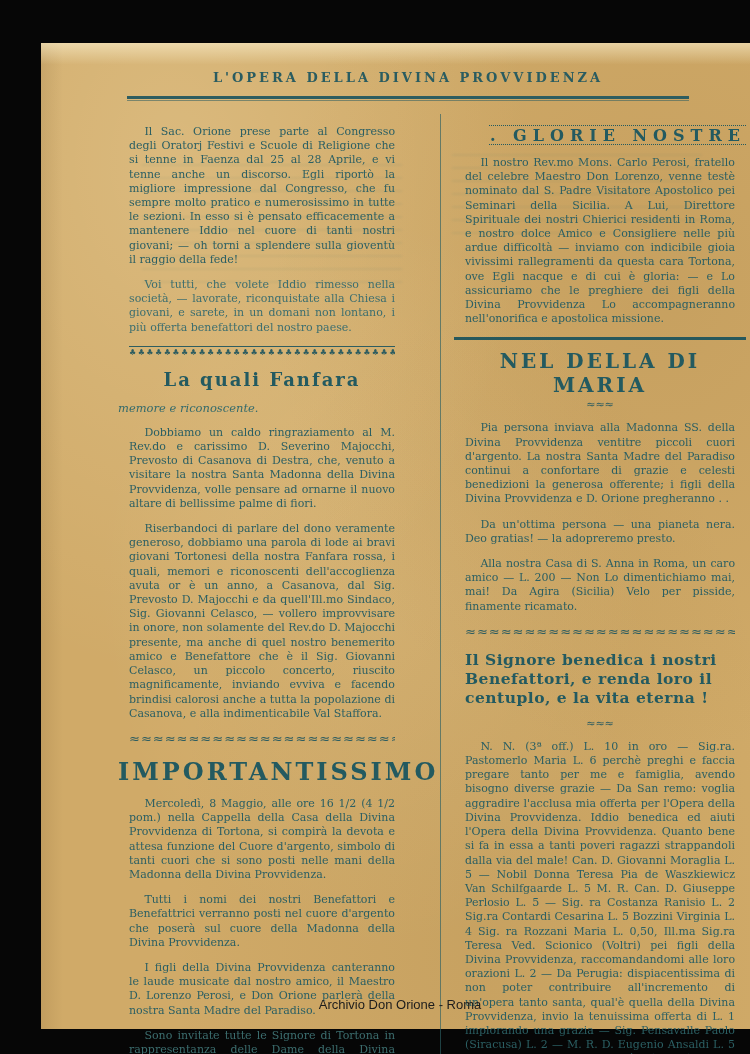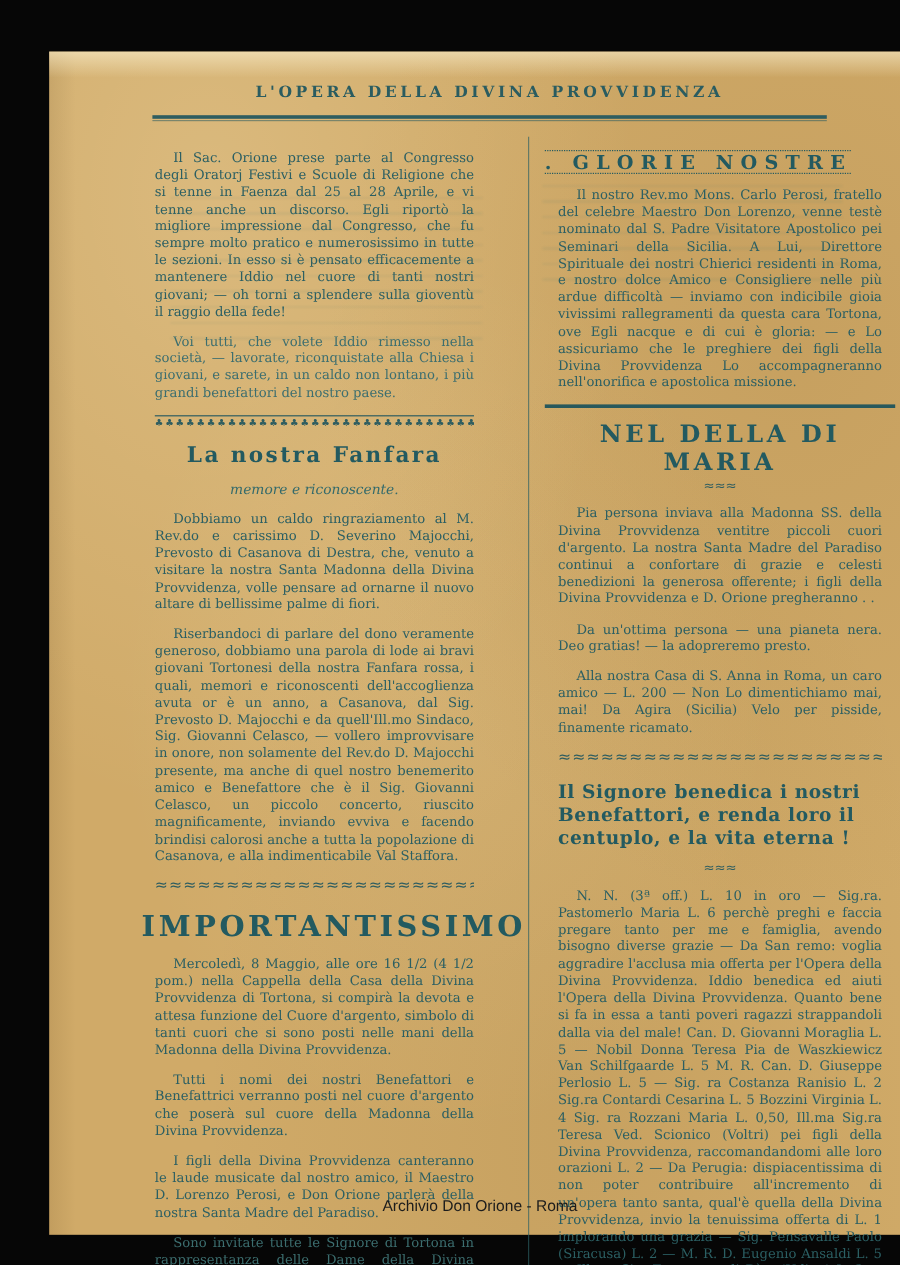--- a/index.html
+++ b/index.html
@@ -56,38 +56,38 @@
     margin-top:10px; border-top:1.5px solid #2e5d60;
     text-align:center; font-family:"DejaVu Sans", sans-serif;
     font-size:8px; letter-spacing:1.5px; line-height:11px;
     color:#2e5d60; white-space:nowrap; overflow:hidden;
   }
   .title-fanfara {
     text-align:center; font-size:18px; font-weight:bold; letter-spacing:2px;
     color:#235a60; margin-top:6px;
   }
   .subtitle-fanfara {
-    text-align:center; font-style:italic; font-size:11.5px; color:#336a6b;
+    font-style:italic; font-size:11.5px; color:#336a6b;
     margin:2px 0 7px;
   }
   .wavy {
     text-align:center; color:#2e5d60; font-family:"DejaVu Sans", sans-serif;
     font-size:13px; letter-spacing:1px; line-height:14px;
     white-space:nowrap; overflow:hidden; margin-top:6px;
   }
   .squiggle-small {
     text-align:center; color:#2e5d60; font-family:"DejaVu Sans", sans-serif;
     font-size:11px; letter-spacing:0; line-height:11px; margin:2px 0 4px;
   }
   .title-important {
     text-align:center; font-size:24px; font-weight:bold; letter-spacing:3px;
     color:#235a60; margin:4px 0 8px;
   }
   .title-glorie {
-    text-align:left; font-size:16px; font-weight:bold; letter-spacing:6px;
+    text-align:right; font-size:16px; font-weight:bold; letter-spacing:6px;
     color:#235a60; margin:12px 0 10px;
     text-decoration:underline overline dotted 1px;
     text-underline-offset:3px;
   }
   .heavy-rule { border-top:3px solid #27585c; margin:9px 0 0; }
   .title-maria {
     text-align:center; font-size:20px; font-weight:bold; letter-spacing:3px;
     color:#235a60; margin:9px 0 0;
   }
   .title-bene {
@@ -108,25 +108,25 @@
   <div class="ghost" style="left:90px; top:110px; width:260px; height:120px;"></div>
   <div class="ghost" style="left:400px; top:100px; width:250px; height:90px;"></div>
 
   <div class="masthead">L'OPERA DELLA DIVINA PROVVIDENZA</div>
   <div class="head-rule"></div>
 
   <div class="cols">
 
     <div class="col-left">
       <p class="body-text">Il Sac. Orione prese parte al Congresso degli Oratorj Festivi e Scuole di Religione che si tenne in Faenza dal 25 al 28 Aprile, e vi tenne anche un discorso. Egli riportò la migliore impressione dal Congresso, che fu sempre molto pratico e numerosissimo in tutte le sezioni. In esso si è pensato efficacemente a mantenere Iddio nel cuore di tanti nostri giovani; — oh torni a splendere sulla gioventù il raggio della fede!</p>
-      <p class="body-text faded">Voi tutti, che volete Iddio rimesso nella società, — lavorate, riconquistate alla Chiesa i giovani, e sarete, in un caldo non lontano, i più grandi benefattori del nostro paese.</p>
+      <p class="body-text faded">Voi tutti, che volete Iddio rimesso nella società, — lavorate, riconquistate alla Chiesa i giovani, e sarete, in un domani non lontano, i più offerta benefattori del nostro paese.</p>
 
       <div class="ornament-row">♣♣♣♣♣♣♣♣♣♣♣♣♣♣♣♣♣♣♣♣♣♣♣♣♣♣♣♣♣♣♣♣♣♣♣♣♣♣♣♣♣♣</div>
 
-      <div class="title-fanfara">La nostra Fanfara</div>
+      <div class="title-fanfara">La quali Fanfara</div>
       <div class="subtitle-fanfara">memore e riconoscente.</div>
       <p class="body-text">Dobbiamo un caldo ringraziamento al M. Rev.do e carissimo D. Severino Majocchi, Prevosto di Casanova di Destra, che, venuto a visitare la nostra Santa Madonna della Divina Provvidenza, volle pensare ad ornarne il nuovo altare di bellissime palme di fiori.</p>
       <p class="body-text">Riserbandoci di parlare del dono veramente generoso, dobbiamo una parola di lode ai bravi giovani Tortonesi della nostra Fanfara rossa, i quali, memori e riconoscenti dell'accoglienza avuta or è un anno, a Casanova, dal Sig. Prevosto D. Majocchi e da quell'Ill.mo Sindaco, Sig. Giovanni Celasco, — vollero improvvisare in onore, non solamente del Rev.do D. Majocchi presente, ma anche di quel nostro benemerito amico e Benefattore che è il Sig. Giovanni Celasco, un piccolo concerto, riuscito magnificamente, inviando evviva e facendo brindisi calorosi anche a tutta la popolazione di Casanova, e alla indimenticabile Val Staffora.</p>
 
       <div class="wavy">≈≈≈≈≈≈≈≈≈≈≈≈≈≈≈≈≈≈≈≈≈≈≈≈≈</div>
 
       <div class="title-important">IMPORTANTISSIMO</div>
       <p class="body-text">Mercoledì, 8 Maggio, alle ore 16 1/2 (4 1/2 pom.) nella Cappella della Casa della Divina Provvidenza di Tortona, si compirà la devota e attesa funzione del Cuore d'argento, simbolo di tanti cuori che si sono posti nelle mani della Madonna della Divina Provvidenza.</p>
       <p class="body-text">Tutti i nomi dei nostri Benefattori e Benefattrici verranno posti nel cuore d'argento che poserà sul cuore della Madonna della Divina Provvidenza.</p>
       <p class="body-text">I figli della Divina Provvidenza canteranno le laude musicate dal nostro amico, il Maestro D. Lorenzo Perosi, e Don Orione parlerà della nostra Santa Madre del Paradiso.</p>

